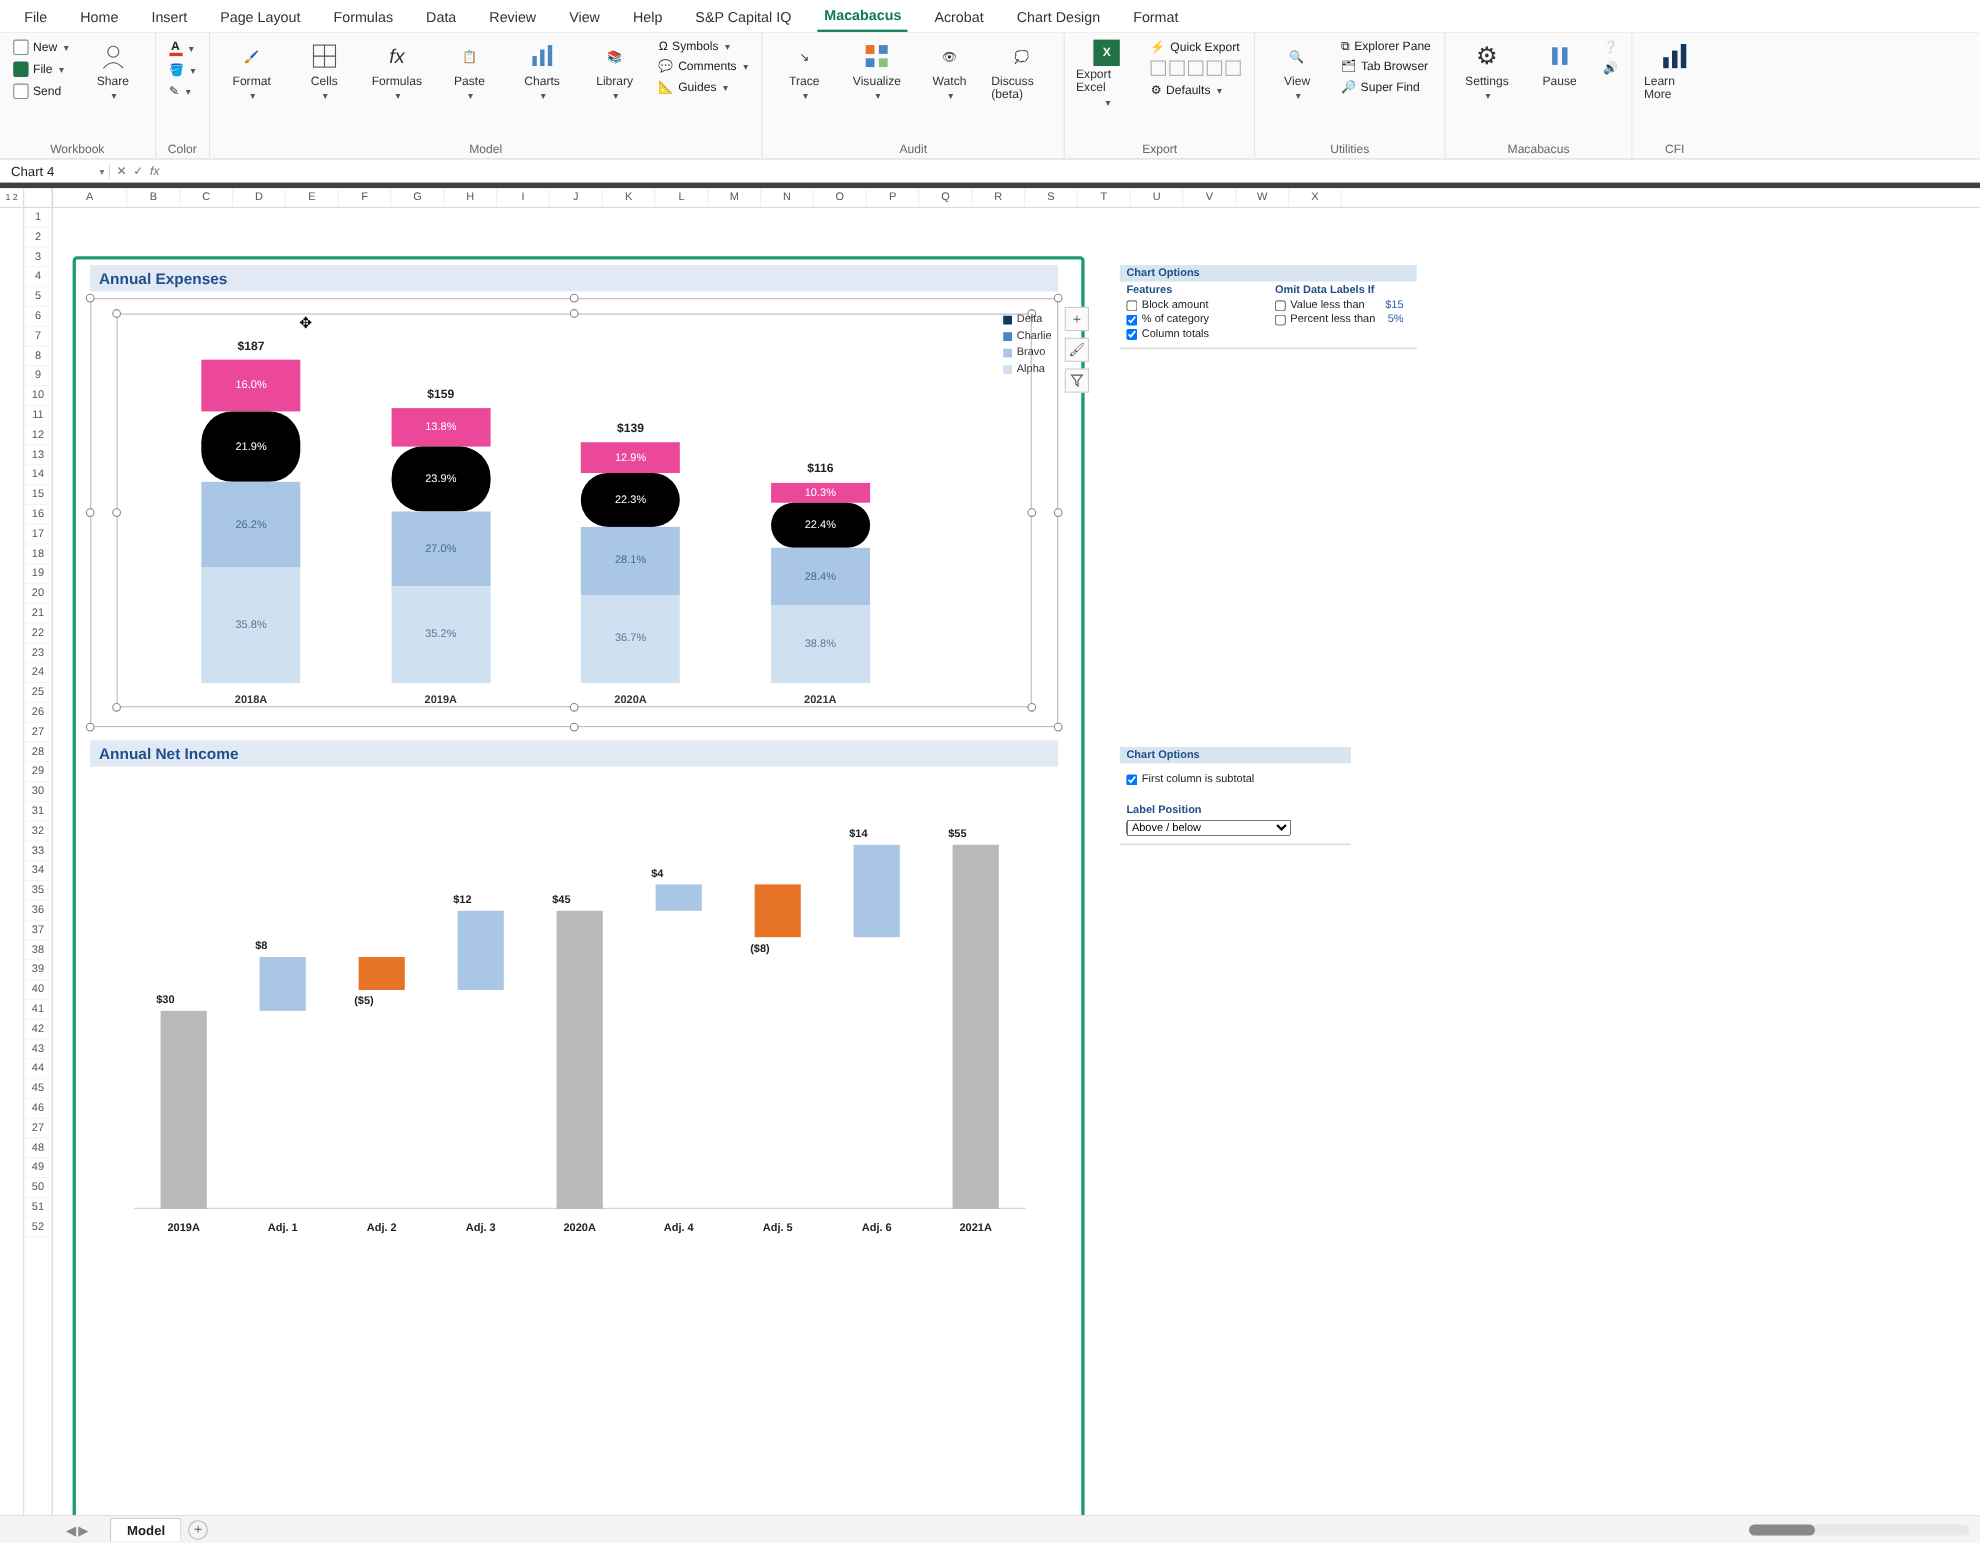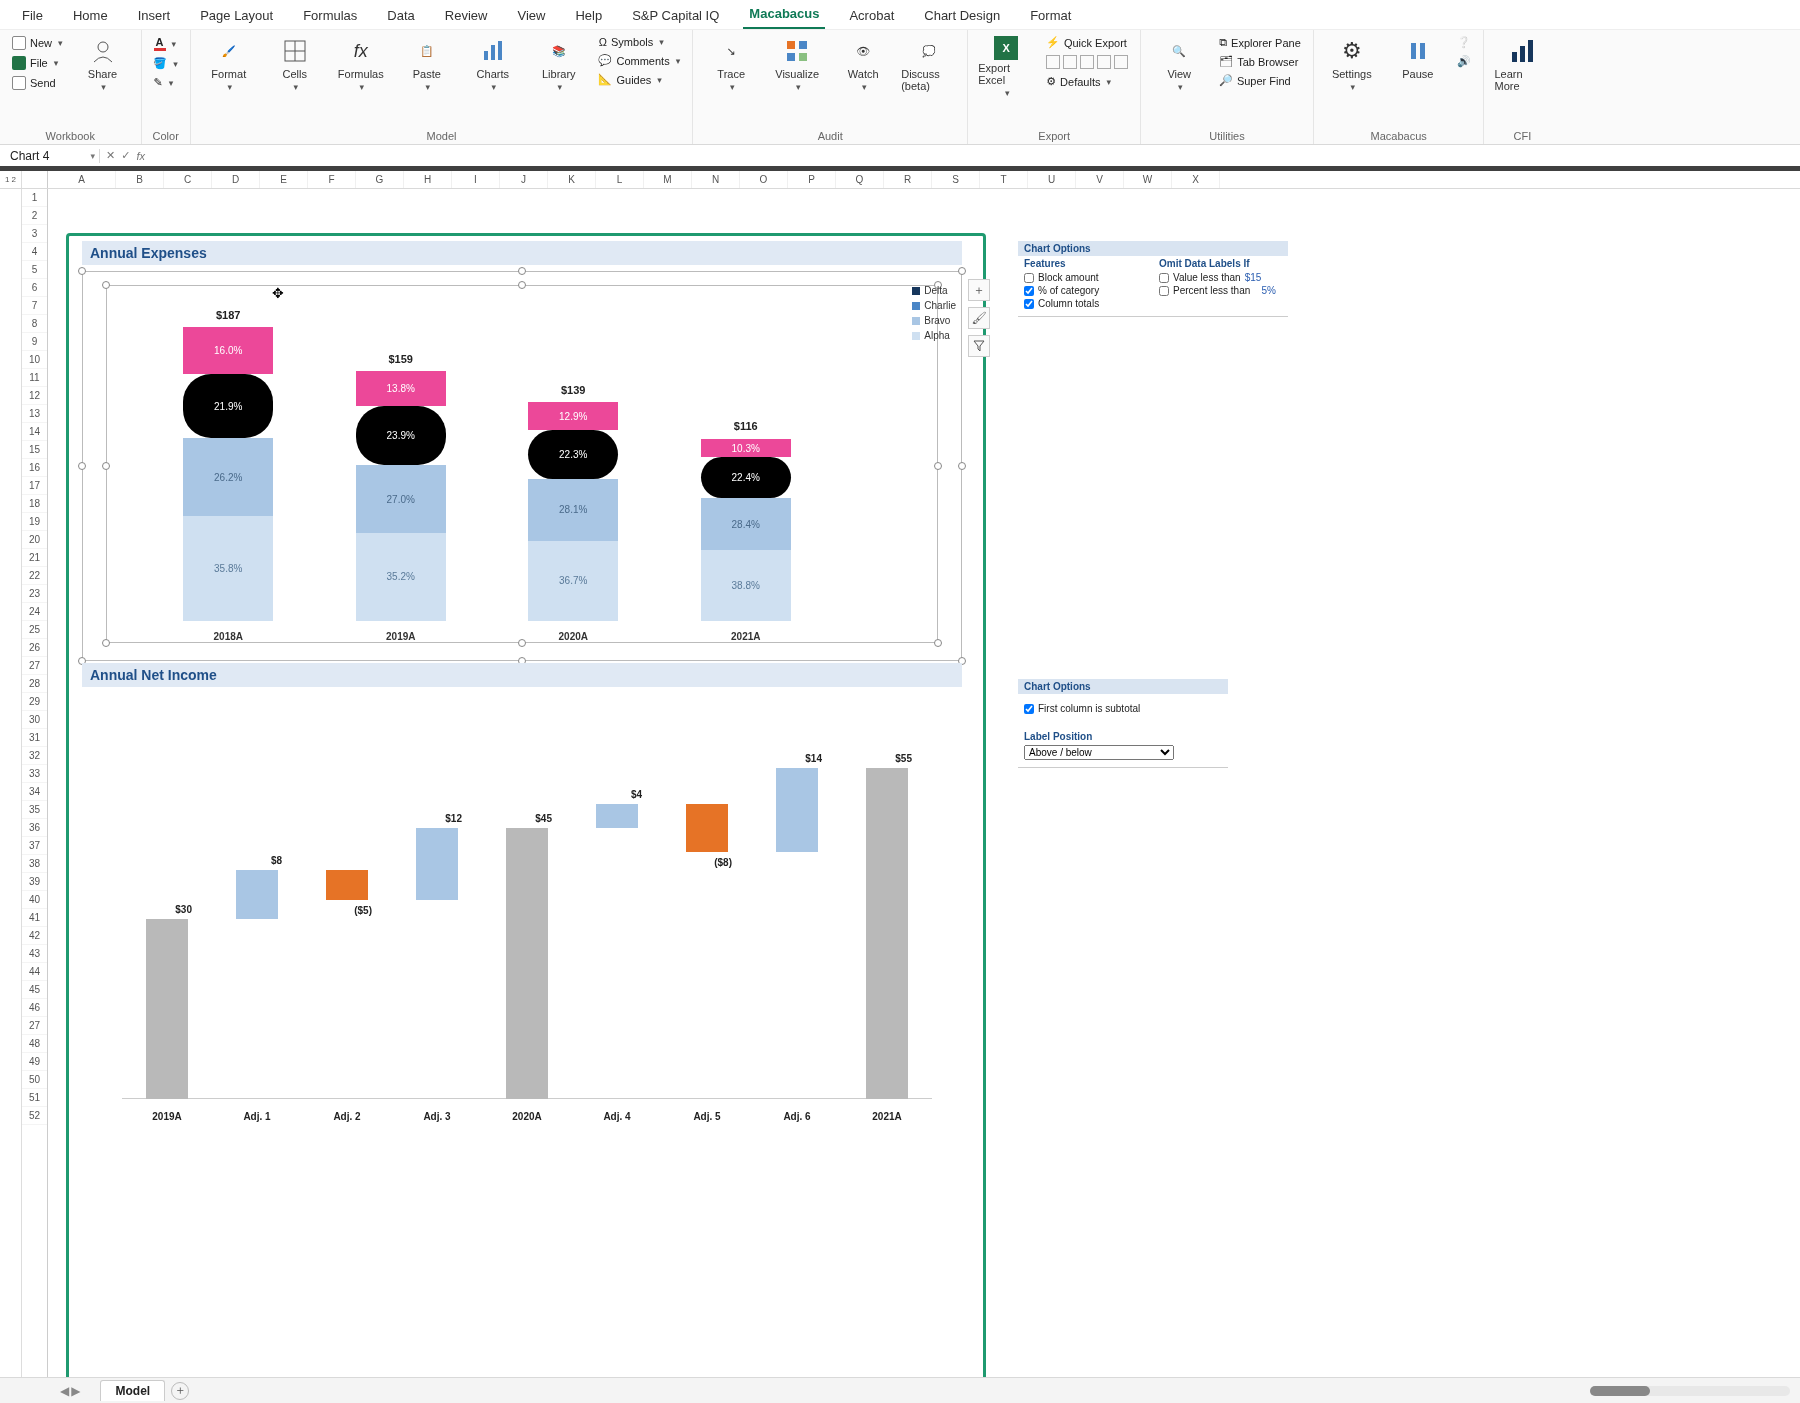--- a/index.html
+++ b/index.html
@@ -101,21 +101,21 @@
   .opts .two-col > div { flex:1;}
   .opts .valr { color:#2a5db0; text-align:right; padding-right:6px;}
   .opts hr { border:none; border-top:1px solid #ccc; margin:6px 0;}
   .opts select { font-size:10px; width:150px;}
 
   
   .wf-bar { position:absolute; width:42px;}
   .wf-bar.gray { background:#b9b9b9;}
   .wf-bar.blue { background:#a9c6e4;}
   .wf-bar.orange { background:#e67326;}
-  .wf-lbl { position:absolute; width:50px; margin-left:-4px; text-align:right; font-size:10px; font-weight:600;}
+  .wf-lbl { position:absolute; width:50px; margin-left:-4px; text-align:left; font-size:10px; font-weight:600;}
   .wf-xlbl { position:absolute; width:60px; margin-left:-9px; text-align:center; font-size:10px; font-weight:600;}
   .wf-axis { position:absolute; height:1px; background:#ccc;}
 
   
   .tabs { position:fixed; bottom:0; left:0; right:0; height:26px; border-top:1px solid #d9d9d9; background:#f4f4f4; display:flex; align-items:center; padding-left:60px; gap:6px; font-size:12px;}
   .tabs .nav { display:flex; gap:2px; margin-right:14px; color:#888;}
   .tab { padding:3px 14px; background:#fff; border:1px solid #ccc; border-bottom:none; border-radius:3px 3px 0 0; font-weight:600;}
   .addtab { width:18px; height:18px; border:1px solid #bbb; border-radius:50%; display:flex; align-items:center; justify-content:center; color:#555; cursor:pointer;}
   .tabs .scroll { margin-left:auto; margin-right:10px; width:200px; height:10px; background:#e8e8e8; border-radius:5px; position:relative;}
   .tabs .scroll .thumb { position:absolute; left:0; width:60px; height:10px; background:#888; border-radius:5px;}
@@ -581,40 +581,40 @@
               <input type="checkbox" checked="" style="">
               <span>% of category</span>
             </div>
           <div class="row">
               <input type="checkbox" checked="" style="">
               <span>Column totals</span>
             </div>
         </div>
         <div>
           <div class="sub">Omit Data Labels If</div>
-          <div class="row" style="">
+          <div class="row" style="justify-content:space-between">
               <span style="display:flex;gap:4px;align-items:center">
                 <input type="checkbox" style="">
                 <span>Value less than</span>
               </span>
               <span class="valr">$15</span>
             </div>
           <div class="row" style="justify-content:space-between">
               <span style="display:flex;gap:4px;align-items:center">
                 <input type="checkbox" style="">
                 <span>Percent less than</span>
               </span>
               <span class="valr">5%</span>
             </div>
         </div>
       </div>
       <hr>
     </div>
 
-    <div class="card-title bg" style="left:34px; top:474px; width:880px;">Annual Net Income</div>
+    <div class="card-title bg" style="left:34px; top:484px; width:880px;">Annual Net Income</div>
 
     <div style="position:absolute; left:34px; top:520px; width:880px; height:430px;">
       <div id="wfplot" style="position:absolute; left:40px; right:30px; top:10px; bottom:40px;">
           <div class="wf-axis" style="left: 0px; right: 0px; bottom: 0px;"></div>
           <div class="wf-bar gray" style="left: 24px; bottom: 0px; height: 180.5px;"></div>
           <div class="wf-lbl" style="left: 24px; bottom: 184.5px;">$30</div>
           <div class="wf-bar blue" style="left: 114px; bottom: 180.5px; height: 48.1333px;"></div>
           <div class="wf-lbl" style="left: 114px; bottom: 232.633px;">$8</div>
           <div class="wf-bar orange" style="left: 204px; bottom: 198.55px; height: 30.0833px;"></div>
           <div class="wf-lbl" style="left: 204px; bottom: 182.55px;">($5)</div>

